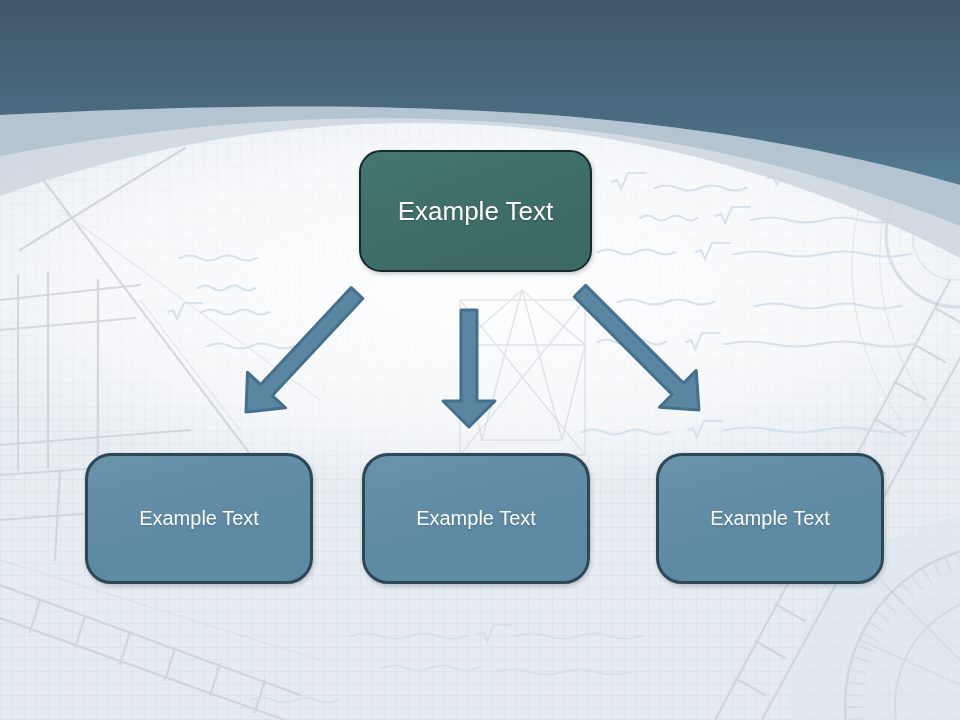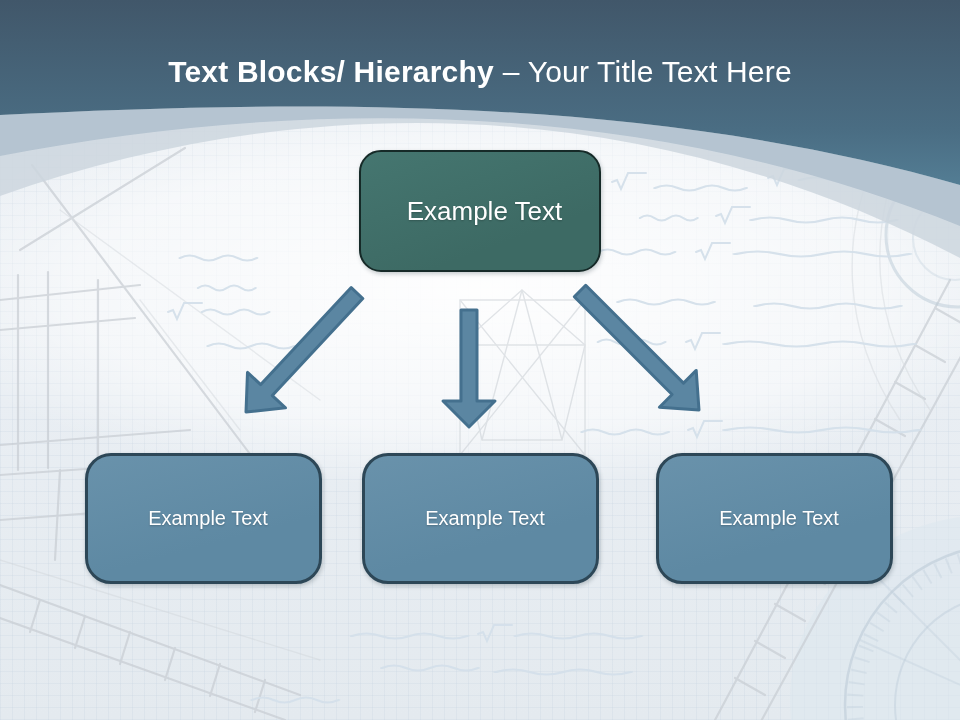--- a/index.html
+++ b/index.html
@@ -33,21 +33,20 @@
     color:var(--title-text);font-size:30px;line-height:40px;z-index:5;
     letter-spacing:.2px;white-space:nowrap;
   }
   .slide-title .t-bold{font-weight:700;}
   .slide-title .t-reg{font-weight:400;margin-left:9px;}
   .node{
     position:absolute;display:flex;align-items:center;justify-content:center;
     color:var(--node-text);text-align:center;z-index:4;
     text-shadow:0 1px 2px rgba(0,0,0,.22);
     box-shadow:1px 2px 4px rgba(30,50,60,.25);
-    padding-left:9px;
   }
   .node-root{
     left:359px;top:150px;width:229px;height:118px;border-radius:22px;
     background:linear-gradient(160deg,var(--root-fill-light) 0%,var(--root-fill) 70%);
     border:2.5px solid var(--root-border);
     font-size:26px;
   }
   .node-child{
     top:453px;width:222px;height:125px;border-radius:26px;
     background:linear-gradient(165deg,var(--child-fill-light) 0%,var(--child-fill) 65%);
@@ -189,23 +188,20 @@
         <stop class="hdr-s1" offset="0"></stop>
         <stop class="hdr-s2" offset="0.7"></stop>
         <stop class="hdr-s3" offset="1"></stop>
       </linearGradient>
     </defs>
     <path class="ribbon2" d="M0 115 C300 100 650 95 960 185 L960 258 C640 90 300 90 0 196 Z"></path>
     <path class="ribbon1" d="M0 115 C300 100 650 95 960 185 L960 226 C640 96 300 98 0 156 Z"></path>
     <path d="M0 0 H960 V185 C650 95 300 100 0 115 Z" fill="url(#hdrg)"></path>
   </svg>
 
-  <div class="slide-title">
-    <span class="t-bold">Text Blocks/ Hierarchy</span><span class="t-reg">– Your Title Text Here</span>
-  </div>
 
   <svg class="layer" viewBox="0 0 960 720" style="z-index:3" aria-hidden="true">
     <polygon class="arrow" points="351.2,287.5 260.7,384.6 247.5,372.4 246,412 285.5,407.8 272.3,395.6 362.8,298.5"></polygon>
     <polygon class="arrow" points="461,310 461,401 443,401 469,427 495,401 477,401 477,310"></polygon>
     <polygon class="arrow" points="574.3,296.7 672.1,394.5 659.4,407.2 699,410 696.2,370.4 683.5,383.1 585.7,285.3"></polygon>
   </svg>
 
   <div class="node node-root">
     <span>Example Text</span>
   </div>

